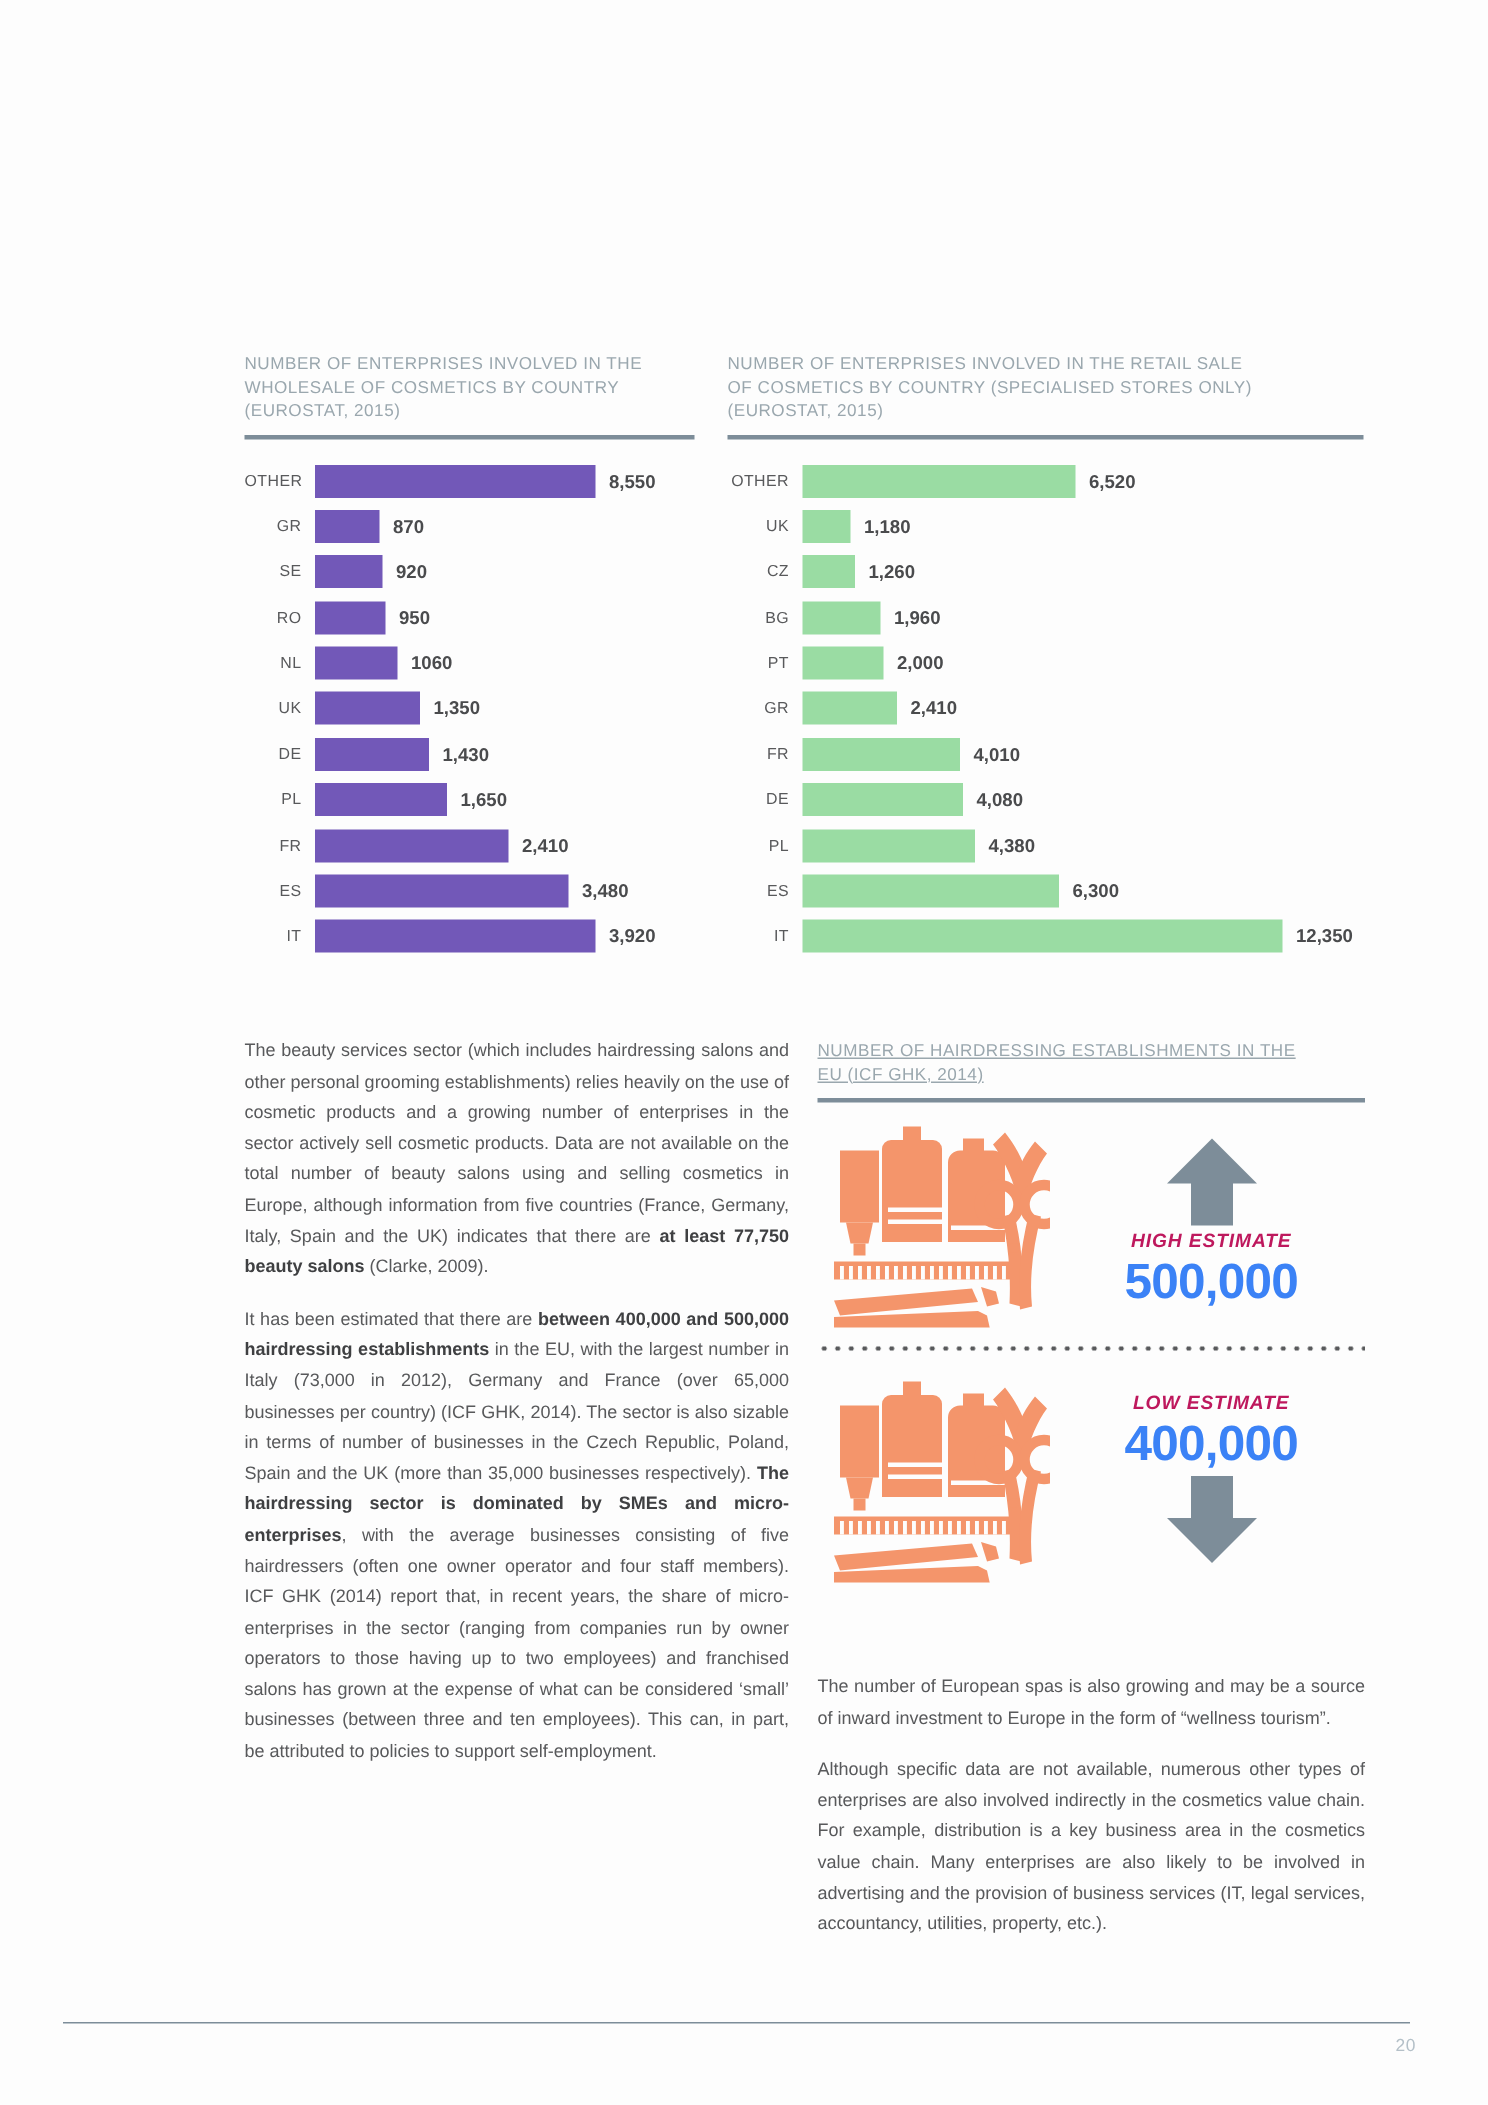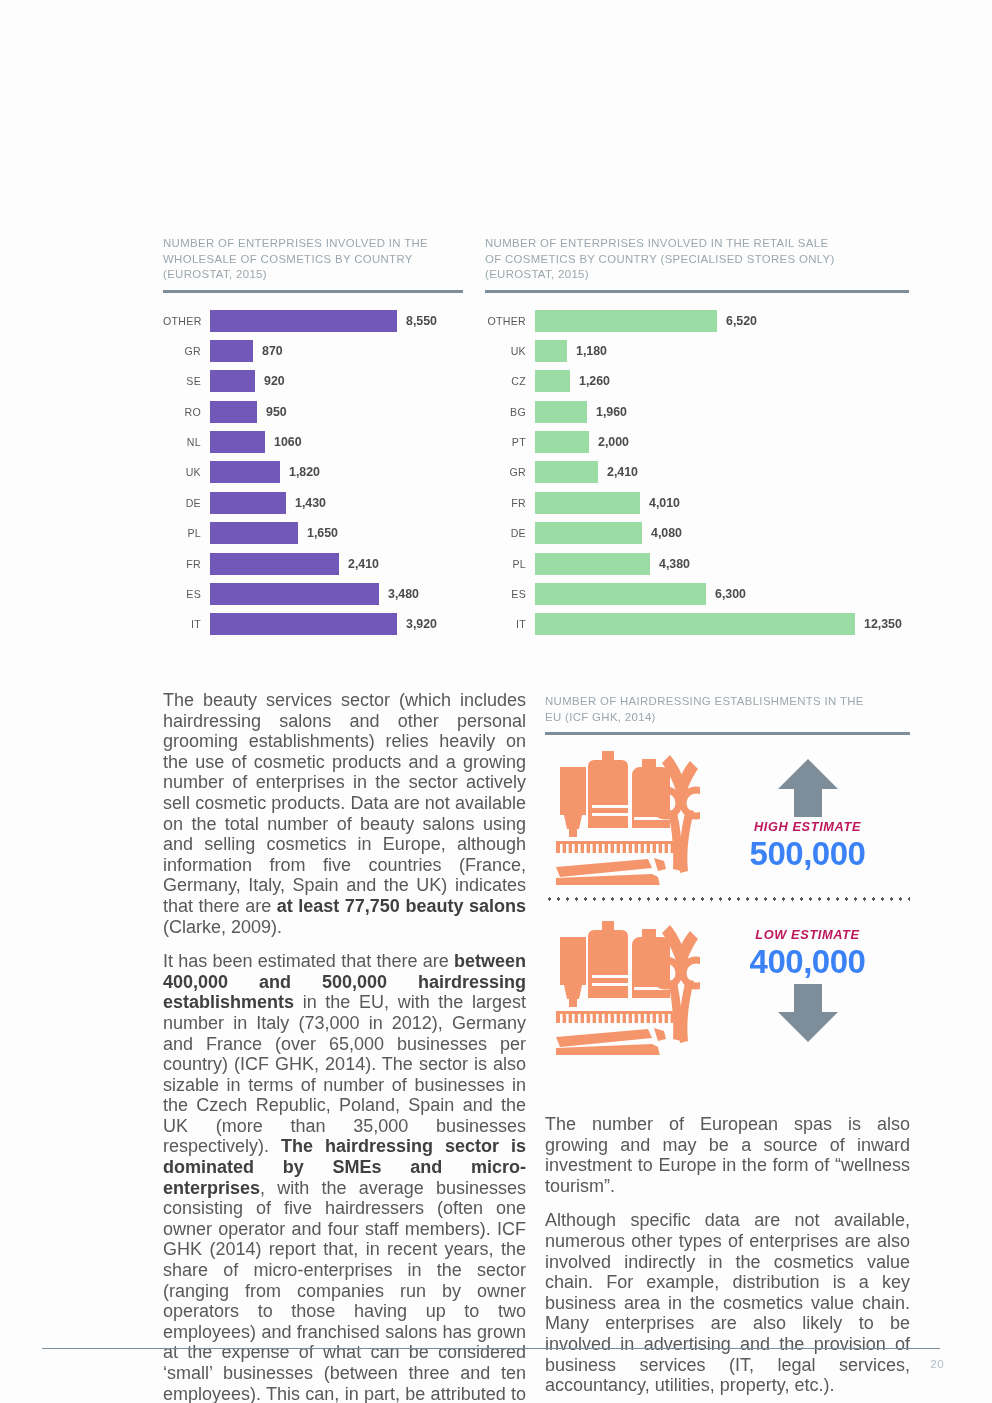--- a/index.html
+++ b/index.html
@@ -76,37 +76,37 @@
     white-space: nowrap;
     flex: 0 0 auto;
   }
 
   
   .text-col { position: absolute; }
   #body-left  { left: 163px; top: 690px; width: 363px; }
   #body-right-lower { left: 545px; top: 1070px; width: 365px; margin-top: 44px; }
 
   .para {
-    font-size: 18px;
+    font-size: 12px;
     line-height: 20.6px;
     color: #58595b;
     text-align: justify;
     margin: 0 0 14px 0;
   }
   .para:last-child { margin-bottom: 0; }
   .para b { font-weight: 700; color: #3f4042; }
 
   
   #info-block {
     position: absolute;
     left: 545px;
     top: 694px;
     width: 365px;
   }
-  #info-block .chart-title { width: 365px; }
+  #info-block .chart-title { width: 365px; text-decoration: underline; }
   #info-block .chart-rule  { width: 365px; }
 
   .est-row {
     display: flex;
     align-items: center;
     height: 160px;
   }
   .est-icon {
     width: 160px;
     flex: 0 0 auto;
@@ -195,21 +195,21 @@
           <div class="bar-value">950</div>
         </div>
         <div class="bar-row">
           <div class="bar-label">NL</div>
           <div class="bar-fill" style="width: 55px; background: rgb(114, 88, 184);"></div>
           <div class="bar-value">1060</div>
         </div>
         <div class="bar-row">
           <div class="bar-label">UK</div>
           <div class="bar-fill" style="width: 70px; background: rgb(114, 88, 184);"></div>
-          <div class="bar-value">1,820</div>
+          <div class="bar-value">1,350</div>
         </div>
         <div class="bar-row">
           <div class="bar-label">DE</div>
           <div class="bar-fill" style="width: 76px; background: rgb(114, 88, 184);"></div>
           <div class="bar-value">1,430</div>
         </div>
         <div class="bar-row">
           <div class="bar-label">PL</div>
           <div class="bar-fill" style="width: 88px; background: rgb(114, 88, 184);"></div>
           <div class="bar-value">1,650</div>

